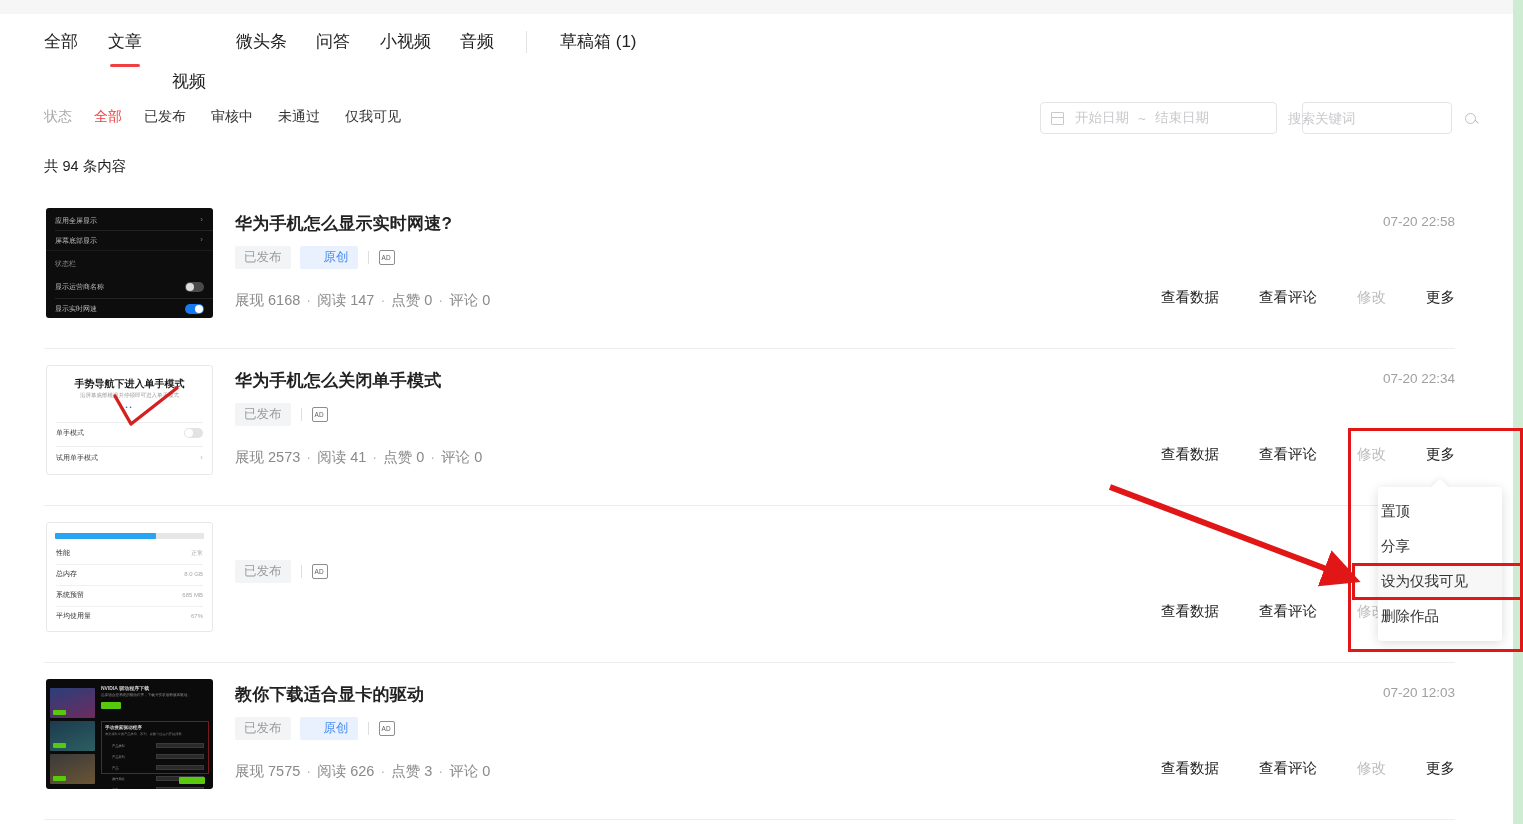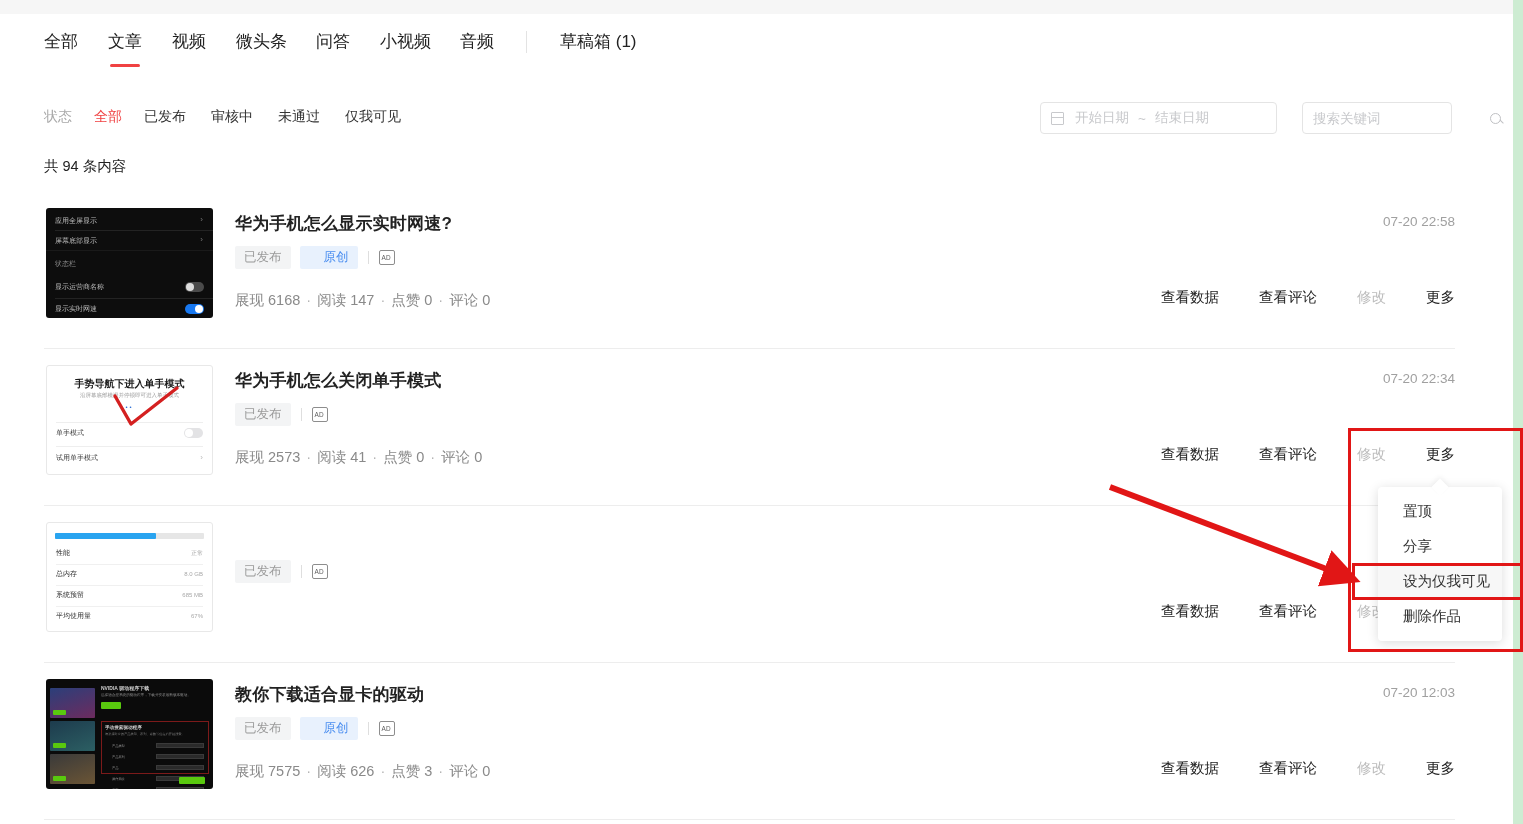--- a/index.html
+++ b/index.html
@@ -42,21 +42,21 @@
   }
   .cal-ico { width:13px; height:13px; border:1.4px solid #c8c9cc; border-radius:1px; position:relative; flex:none; }
   .cal-ico::before { content:""; position:absolute; left:-0.5px; right:-0.5px; top:4px; height:1.4px; background:#c8c9cc; }
   .date-ph { font-size:13.5px; color:#c8c9cc; }
   .date-tilde { font-size:13.5px; color:#c8c9cc; margin:0 9px; }
 
   
   .search-box {
     position:absolute; left:1302px; top:102px; width:150px; height:32px;
     border:1px solid #e4e4e4; border-radius:4px; background:#fff;
-    display:flex; align-items:center;
+    display:flex; align-items:center;justify-content:center;
   }
   .search-ph { font-size:13.5px; color:#c8c9cc; padding-left:10px; flex:1; border:none; outline:none; background:transparent; font-family:inherit; }
   .search-ph::placeholder { color:#c8c9cc; }
   .search-div { width:1px; height:16px; background:#e8e8e8; }
   .search-btn { width:34px; height:30px; display:flex; align-items:center; justify-content:center; cursor:pointer; }
   .mag { width:11px; height:11px; border:1.4px solid #c0c1c4; border-radius:50%; position:relative; }
   .mag::after { content:""; position:absolute; width:5px; height:1.4px; background:#c0c1c4; transform:rotate(45deg); right:-4px; bottom:0px; }
 
   
   .total { position:absolute; left:44px; top:157px; font-size:14.5px; color:#222; }
@@ -90,21 +90,21 @@
   .dropdown {
     position:absolute; left:1378px; top:487px; width:124px;
     background:#fff; border-radius:4px;
     box-shadow:0 2px 12px rgba(0,0,0,0.14); padding:7px 0; z-index:40;
   }
   .dropdown::before {
     content:""; position:absolute; top:-6px; left:56px; width:12px; height:12px;
     background:#fff; transform:rotate(45deg);
     box-shadow:-2px -2px 5px rgba(0,0,0,0.05);
   }
-  .dd-item { position:relative; height:35px; line-height:35px; padding-left:25px; font-size:14.5px; color:#333; cursor:pointer; }
+  .dd-item { position:relative; height:35px; line-height:35px; padding-left:3px; font-size:14.5px; color:#333; cursor:pointer; }
   .dd-item.hl { background:#f7f7f7; }
 
   
   .anno { position:absolute; border:3px solid #e11616; z-index:60; pointer-events:none; }
   .anno-outer { left:1348px; top:428px; width:175px; height:224px; }
   .anno-inner { left:1352px; top:563px; width:171px; height:37px; }
   .arrow-svg { position:absolute; left:0; top:0; width:1523px; height:824px; z-index:61; pointer-events:none; }
 
   
   .t1 { background:#0d0d0d; position:relative; }
@@ -152,21 +152,21 @@
 <body>
 
 <div id="app">
 
   <div class="top-strip"></div>
   <div class="right-edge"></div>
 
   <div class="tabs">
     <div class="tab" style="left:44px;">全部</div>
     <div class="tab active" style="left:108px;">文章</div>
-    <div class="tab" style="left:172px;">视频</div>
+    <div class="tab" style="left:172px;margin-top:40px;">视频</div>
     <div class="tab" style="left:236px;">微头条</div>
     <div class="tab" style="left:316px;">问答</div>
     <div class="tab" style="left:380px;">小视频</div>
     <div class="tab" style="left:460px;">音频</div>
     <div class="tab-sep" style="left:526px;"></div>
     <div class="tab" style="left:560px;">草稿箱 (1)</div>
   </div>
 
   <div class="filter-row">
     <div class="filter-label">状态</div>

